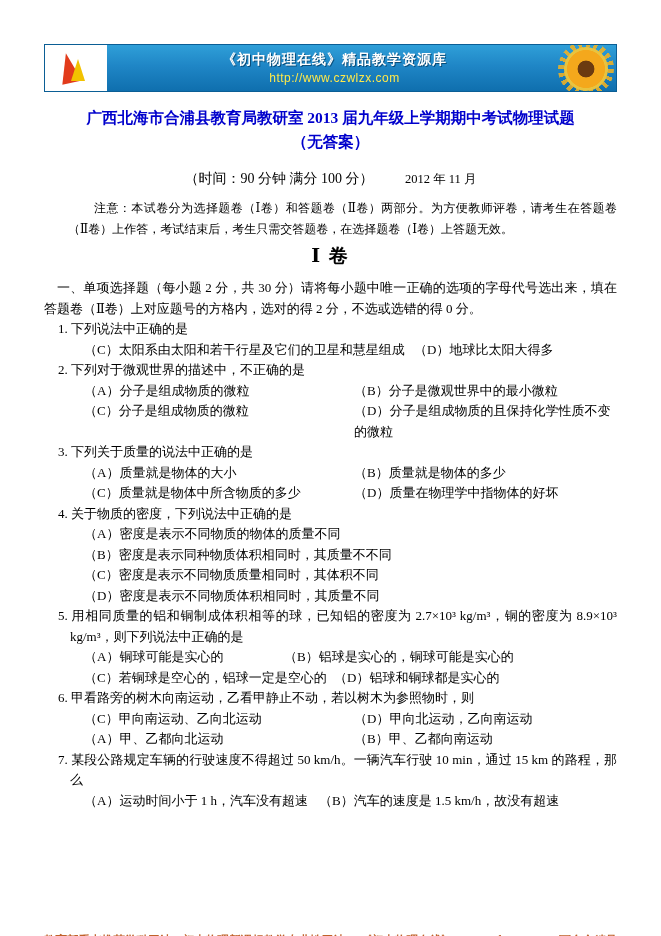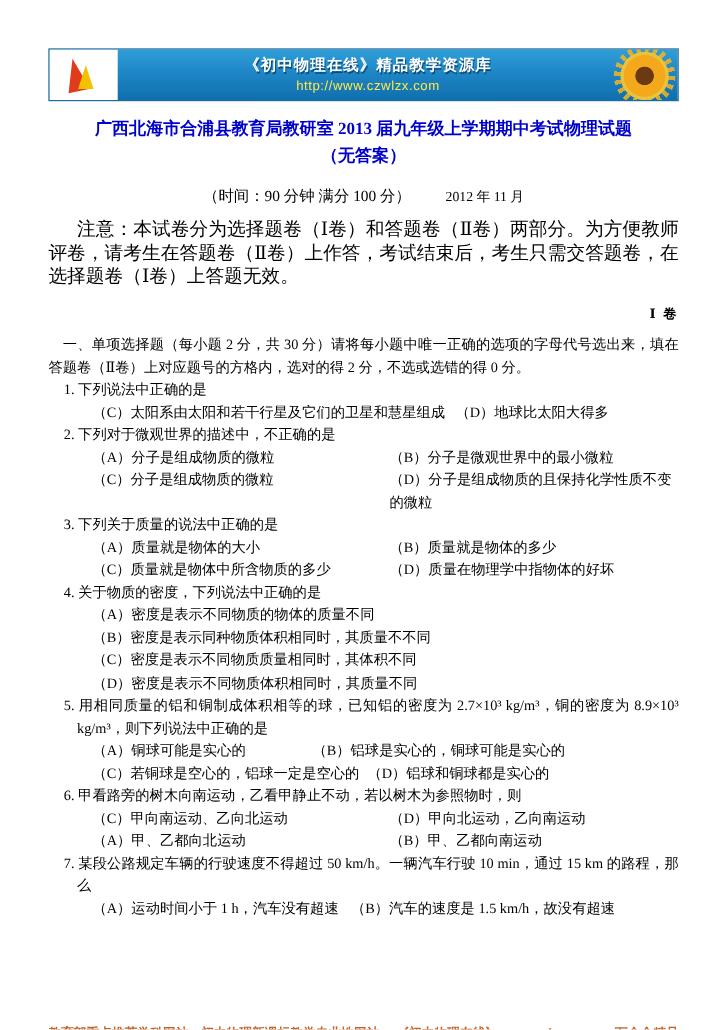--- a/index.html
+++ b/index.html
@@ -113,30 +113,31 @@
     font-size: 14px;
     position: relative;
   }
   .timeline .date {
     font-size: 12.5px;
     margin-left: 28px;
   }
 
   .notice {
     margin-top: 10px;
-    font-size: 17px;
+    font-size: 12px;
     line-height: 21px;
     text-indent: 26px;
     text-align: justify;
+    margin-left: 24px;
   }
 
   .juan {
-    margin-top: 16px;
-    text-align: right;
-    font-size: 12px;
+    margin-top: 3px;
+    text-align: center;
+    font-size: 19px;
     font-weight: bold;
     letter-spacing: 2px;
   }
 
   .sec-head {
     margin-top: 8px;
     font-size: 13px;
     line-height: 21px;
     text-indent: 13px;
     text-align: justify;

